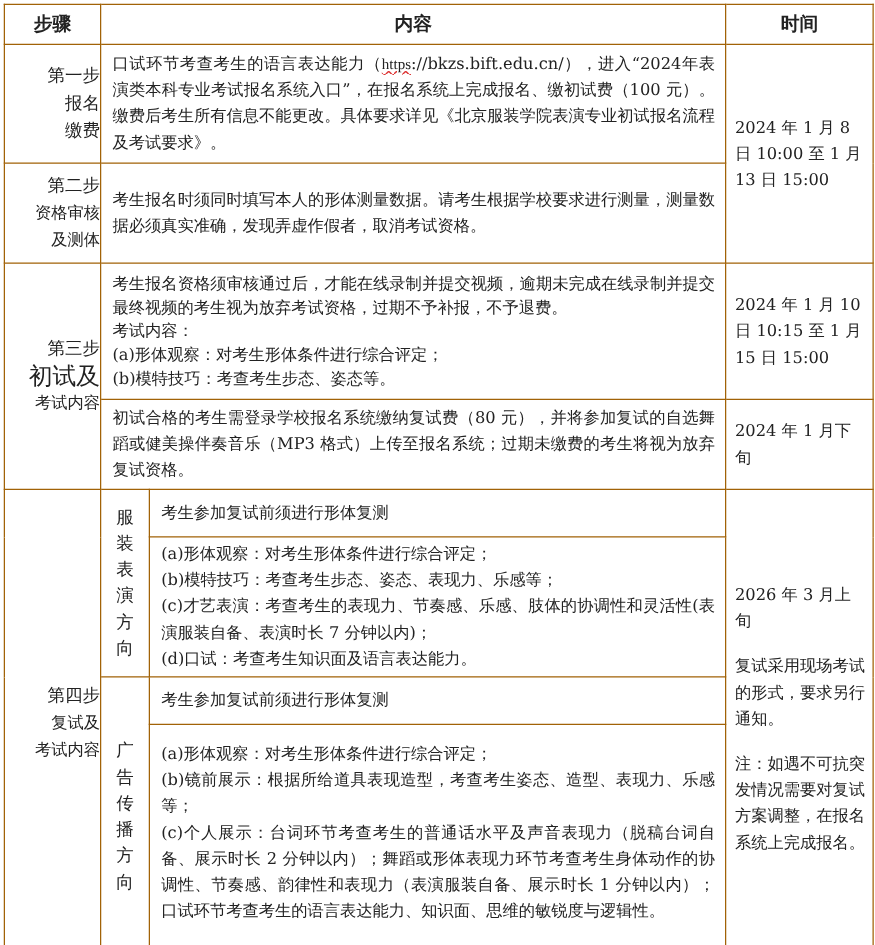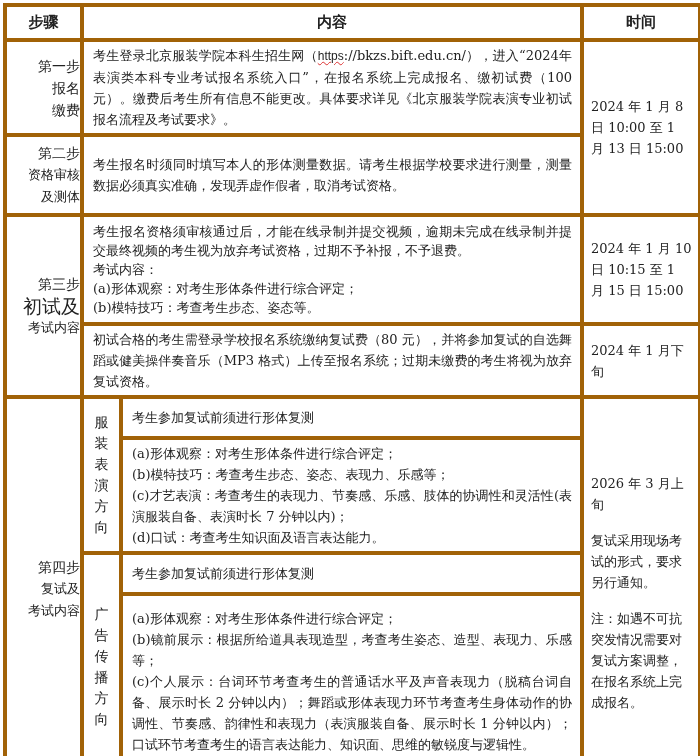--- a/index.html
+++ b/index.html
@@ -1,20 +1,20 @@
 <!DOCTYPE html>
 <html><head>
 <meta charset="utf-8">
 <style>
   html, body { margin: 0; padding: 0; background: #ffffff; }
   body { width: 700px; height: 756px; overflow: hidden; position: relative;
          font-family: "DejaVu Serif", "Liberation Serif", serif; color: #222; }
   table.main { position: absolute; left: 3px; top: 3px; width: 695px;
                border-collapse: collapse; table-layout: fixed; font-size: 13px; line-height: 21px; }
-  table.main td, table.main th { border: 4px solid #a16207; padding: 0; vertical-align: middle; }
+  table.main td, table.main th { border: 1px solid #a16207; padding: 0; vertical-align: middle; }
   th { font-weight: bold; font-size: 15px; height: 31px; text-align: center;
        font-family: "DejaVu Sans", "Liberation Sans", sans-serif; }
   .step { text-align: right; font-size: 14px; line-height: 22px; }
   .content { padding: 3px 8px 3px 9px !important; text-align: justify; }
   .time { padding: 0 6px 0 7px !important; font-size: 13px; line-height: 21px; margin-left: 20px; }
   .vert { text-align: center; font-size: 14px; line-height: 21px; width: 37px; }
   .vert span { display: block; }
   .sub-head { height: 31px; padding-left: 9px !important; }
   .link-under { text-decoration: underline wavy #d33; text-decoration-thickness: 1px; }
 </style>
@@ -34,21 +34,21 @@
     <th colspan="2">内容</th>
     <th>时间</th>
   </tr>
 
   <tr style="height:95px">
     <td class="step">
       <span style="display:block">第一步</span>
       <span style="display:block">报名</span>
       <span style="display:block">缴费</span>
     </td>
-    <td colspan="2" class="content"><span>考生登录北京服装学院本科生招生网（</span><span class="link-under" style="font-family:Liberation Sans, sans-serif;font-size:12px">https</span><span>://bkzs.bift.edu.cn/），进入“2024年表演类本科专业考试报名系统入口”，在报名系统上完成报名、缴初试费（100 元）。缴费后考生所有信息不能更改。具体要求详见《北京服装学院表演专业初试报名流程及考试要求》。</span></td>
+    <td colspan="2" class="content"><span>口试环节考查考生的语言表达能力（</span><span class="link-under" style="font-family:Liberation Serif, serif;font-size:12px">https</span><span>://bkzs.bift.edu.cn/），进入“2024年表演类本科专业考试报名系统入口”，在报名系统上完成报名、缴初试费（100 元）。缴费后考生所有信息不能更改。具体要求详见《北京服装学院表演专业初试报名流程及考试要求》。</span></td>
     <td class="time" rowspan="2"><span>2024 年 1 月 8 日 10:00 至 1 月 13 日 15:00</span></td>
   </tr>
 
   <tr style="height:80px">
     <td class="step">
       <span style="display:block">第二步</span>
       <span style="display:block;font-size:13px">资格审核</span>
       <span style="display:block;font-size:13px">及测体</span>
     </td>
     <td colspan="2" class="content">考生报名时须同时填写本人的形体测量数据。请考生根据学校要求进行测量，测量数据必须真实准确，发现弄虚作假者，取消考试资格。</td>

